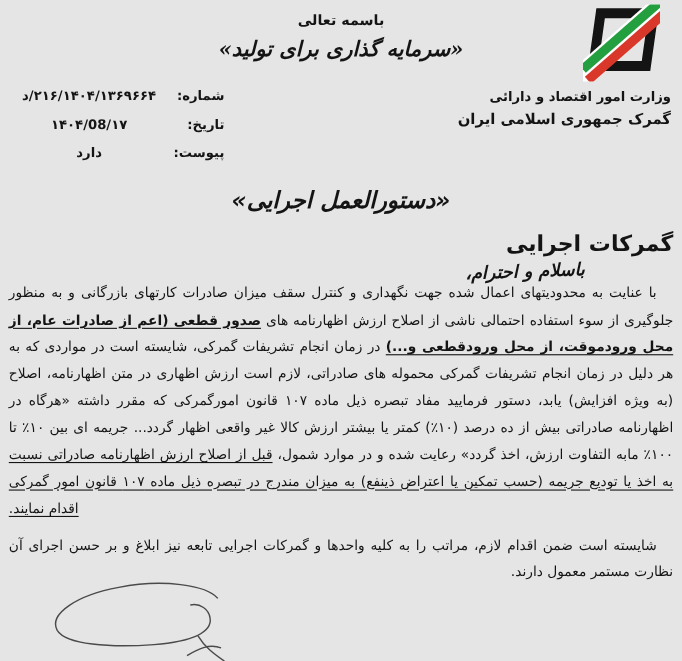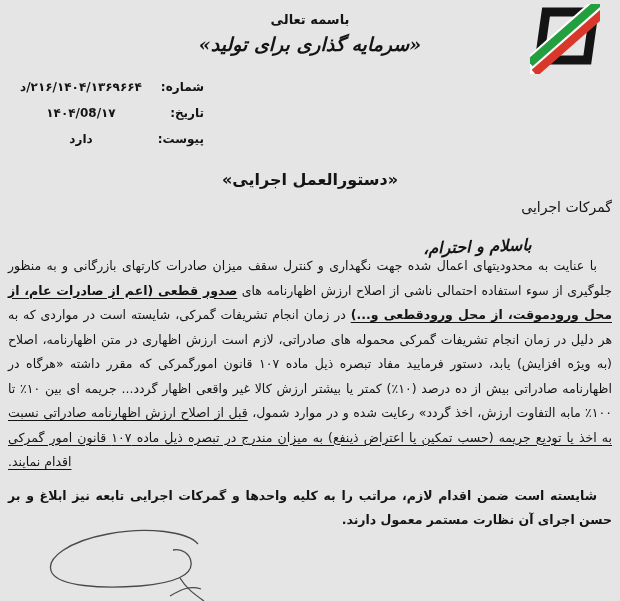--- a/index.html
+++ b/index.html
@@ -24,36 +24,36 @@
   .ministry-line1 { font-size: 12px; line-height: 20px; }
   .ministry-line2 { font-size: 13.5px; line-height: 22px; }
 
   .meta { position: absolute; top: 80px; left: 4px; width: 200px; font-size: 12px; font-weight: bold; }
   .meta-row { display: flex; align-items: baseline; height: 26px; }
   .meta-label { width: 58px; text-align: right; }
   .meta-value { width: 130px; text-align: center; }
   .ltr-literal { direction: ltr; unicode-bidi: bidi-override; }
 
   
-  .doc-title { position: absolute; top: 170px; left: 0; width: 100%; text-align: center; font-size: 16px; font-weight: bold; }
-  .addressee { position: absolute; top: 199px; right: 8px; font-size: 14px; font-weight: normal; }
+  .doc-title { position: absolute; top: 170px; left: 0; width: 100%; text-align: center; font-size: 21px; font-weight: bold; font-style: italic; }
+  .addressee { position: absolute; top: 209px; right: 8px; font-size: 20px; font-weight: bold; }
   .greeting {
     position: absolute; top: 237px; right: 88px;
     font-size: 16px; font-weight: bold; font-style: italic;
     font-family: "DejaVu Serif", "Liberation Serif", serif;
     transform: rotate(-2deg);
   }
 
   
   .body-text { position: absolute; top: 254px; right: 8px; left: 8px; }
   .para {
     margin: 0; font-size: 12.5px; line-height: 24.5px;
     text-align: justify; text-indent: 15px;
   }
-  .para + .para { margin-top: 9px; font-weight: bold; }
+  .para + .para { margin-top: 9px; }
   .last-left  { text-align-last: left; }
   .last-right { text-align-last: right; }
   .seg-normal { }
   .seg-bold_underline { font-weight: bold; text-decoration: underline; text-underline-offset: 3px; }
   .seg-underline { text-decoration: underline; text-underline-offset: 3px; }
 
   
   .signature { position: absolute; top: 528px; left: 30px; width: 205px; height: 73px; }
   .sig-scribble { position: absolute; top: 0; left: 0; }
   .sig-text {
@@ -75,20 +75,24 @@
     <svg width="70" height="70" viewBox="0 0 70 70">
       <g transform="translate(10,1) skewX(-8)">
         <rect x="7" y="7" width="48" height="48" fill="none" stroke="#141414" stroke-width="9"></rect>
         <line x1="-8" y1="70" x2="70" y2="-8" stroke="#ffffff" stroke-width="22"></line>
         <line x1="-2" y1="58" x2="60" y2="-4" stroke-width="9" fill="none" stroke="#239f40"></line>
         <line x1="4" y1="68" x2="70" y2="2" stroke-width="9" fill="none" stroke="#d8372a"></line>
       </g>
     </svg>
   </div>
 
+  <div class="ministry">
+    <div class="ministry-line1">وزارت امور اقتصاد و دارائی</div>
+    <div class="ministry-line2">گمرک جمهوری اسلامی ایران</div>
+  </div>
 
   <div class="meta">
     <div class="meta-row">
       <span class="meta-label">شماره:</span>
       <span class="meta-value ltr-literal">د/۲۱۶/۱۴۰۴/۱۳۶۹۶۶۴</span>
     </div>
     <div class="meta-row">
       <span class="meta-label">تاریخ:</span>
       <span class="meta-value ltr-literal">۱۴۰۴/08/۱۷</span>
     </div>

